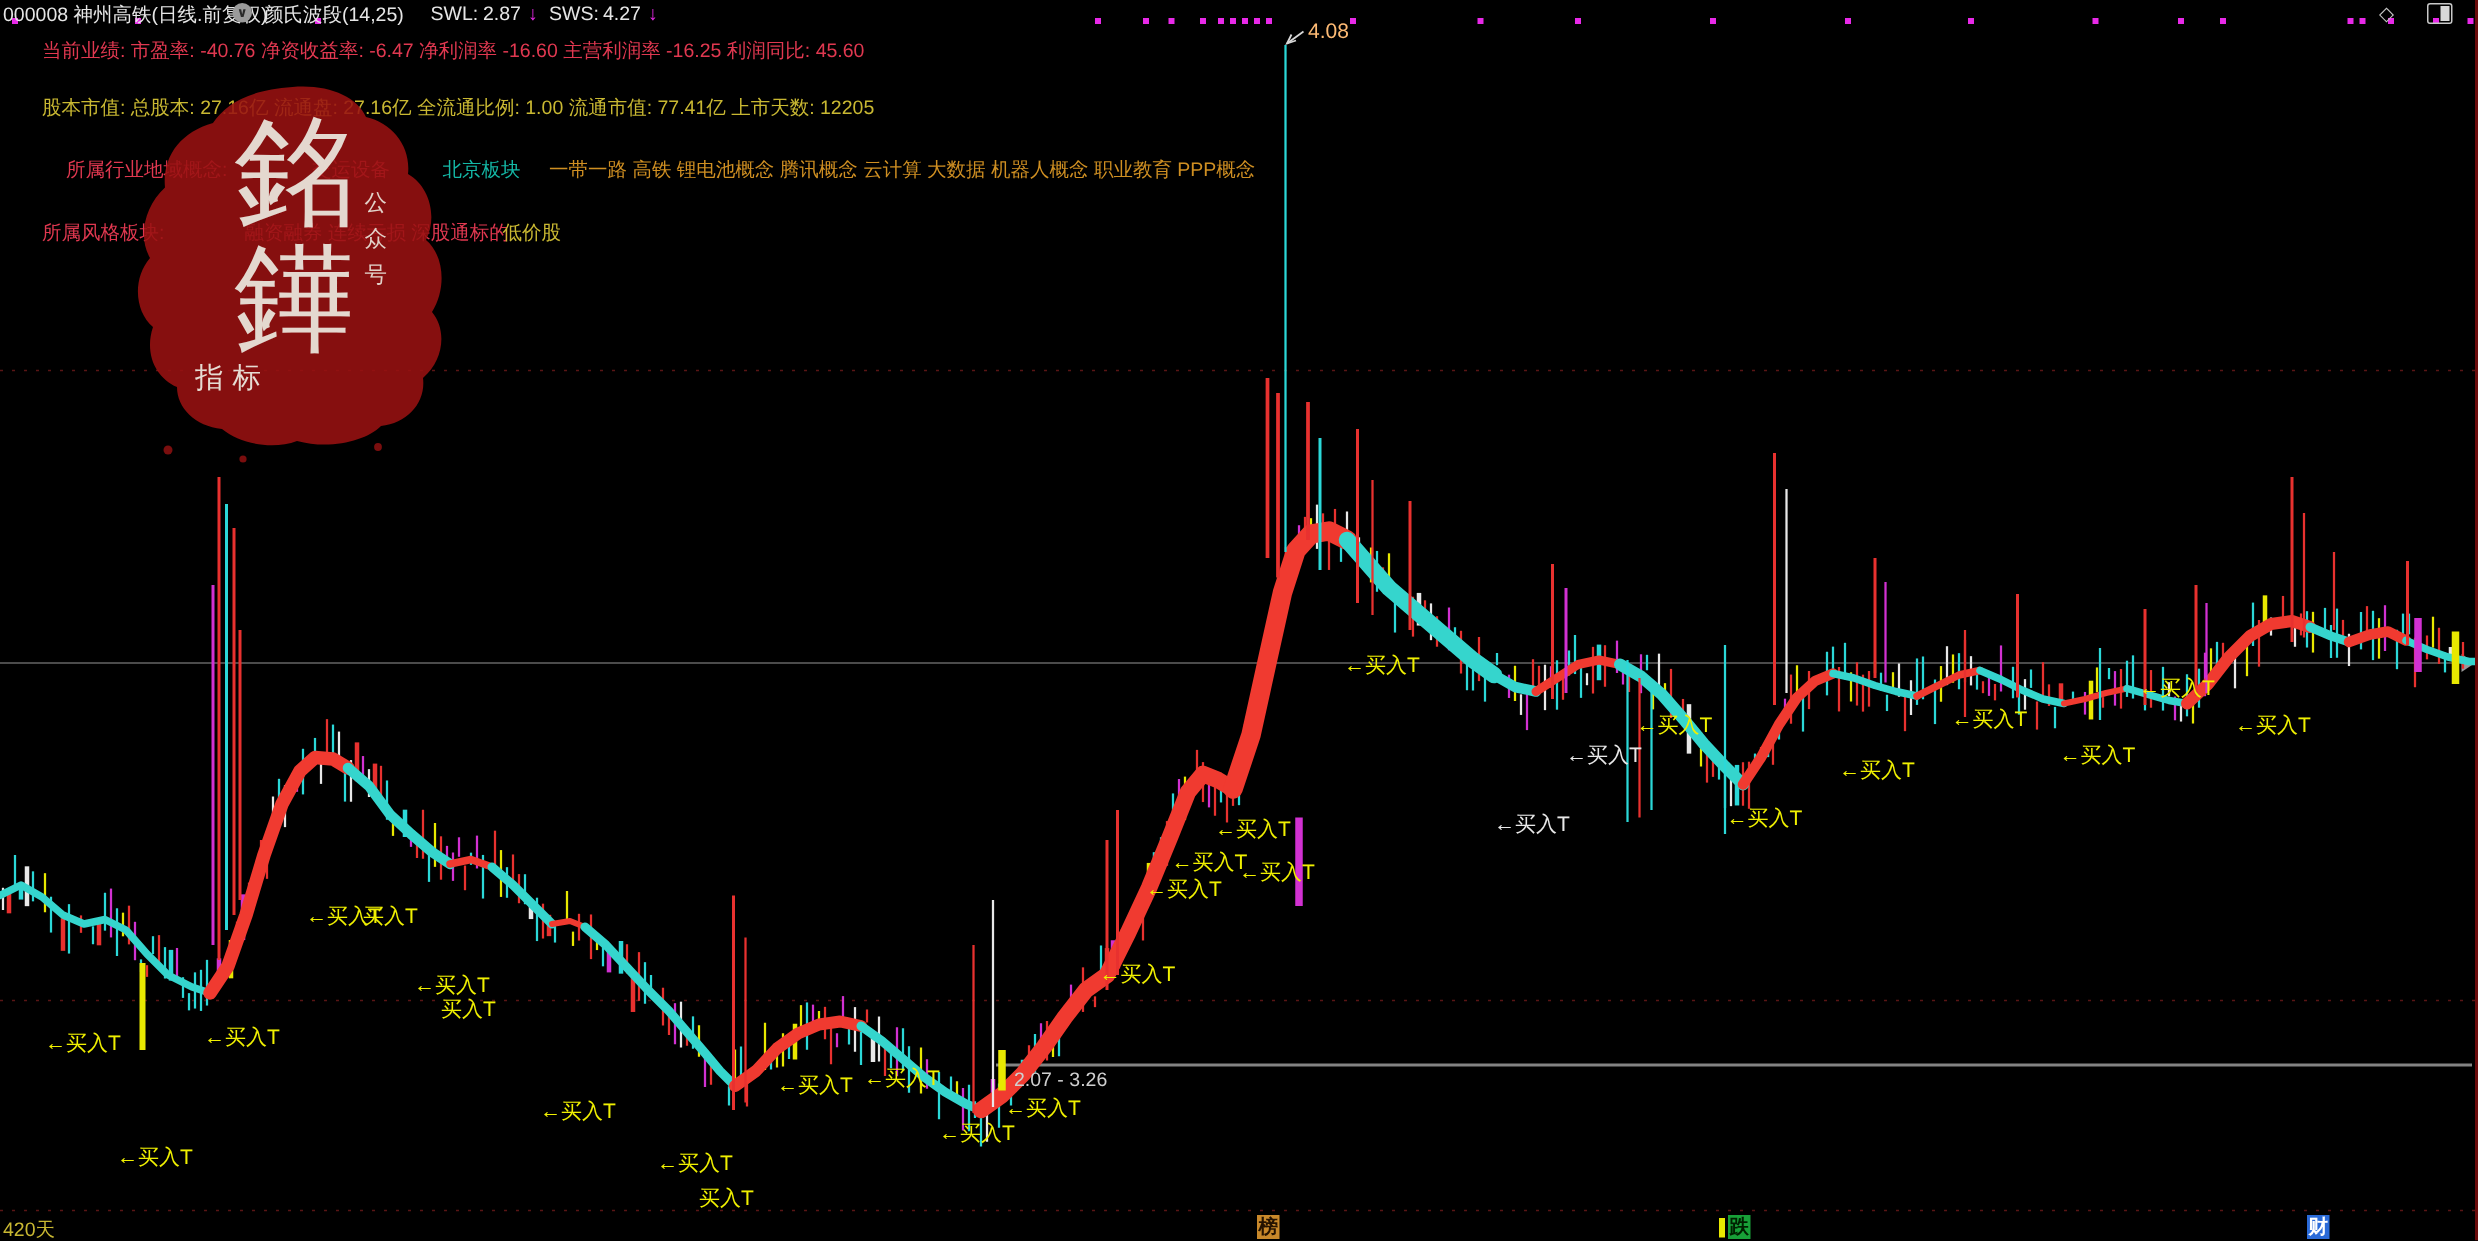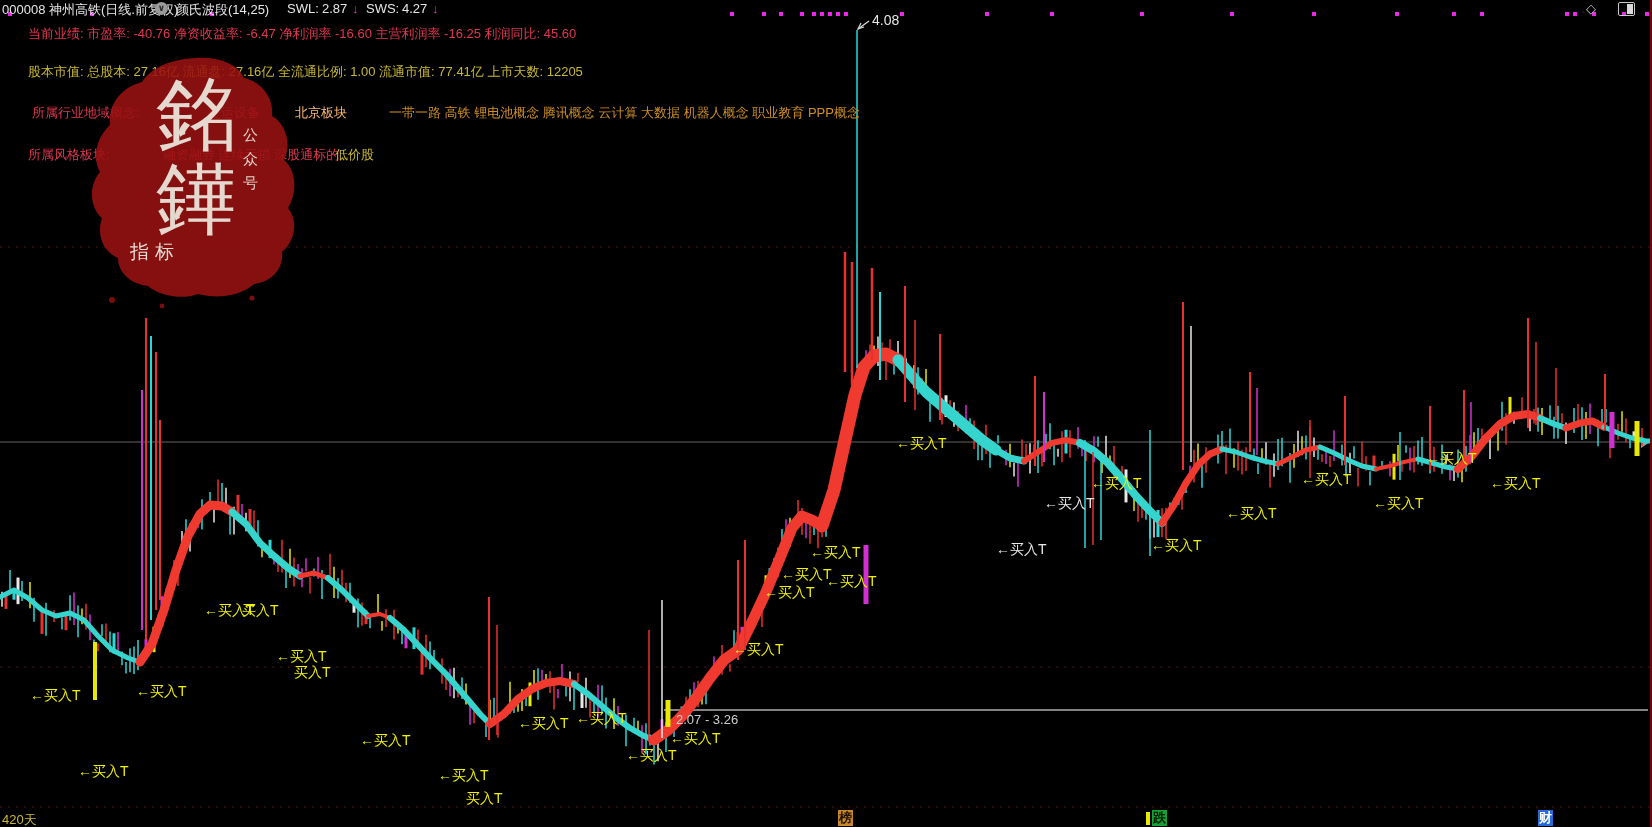--- a/index.html
+++ b/index.html
@@ -14,25 +14,25 @@
   .mag-arrow{color:#e829e8;font-weight:bold;}
   .win-icon{position:absolute;top:1px;color:#c8c8c8;font-size:13px;}
   #panel-icon{left:1618px;top:2px;width:15px;height:12px;border:1px solid #c8c8c8;border-radius:2px;}
   #panel-icon::after{content:"";position:absolute;right:1px;top:1px;bottom:1px;width:6px;background:#d8d8d8;}
   #right-border{right:0;top:0;width:2px;height:827px;background:#6a0b0b;}
   
   .info-line{position:absolute;white-space:nowrap;font-size:13px;}
   .c-red{color:#e03850;}
   .c-yel{color:#c9b832;}
   .c-org{color:#cf8f22;}
-  .c-pur{color:#fdba74;}
+  .c-pur{color:#14b8a6;}
   
   #chart-svg{position:absolute;left:0;top:0;z-index:1;}
   .buy-label{position:absolute;z-index:3;font-size:14px;white-space:nowrap;line-height:14px;}
-  #hi-note{z-index:3;color:#e5e5e5;font-size:14px;}
+  #hi-note{z-index:3;color:#fdba74;font-size:14px;}
   #low-note{z-index:3;color:#cfcfcf;font-size:13px;}
   
   #seal{position:absolute;left:0;top:0;z-index:4;pointer-events:none;}
   #seal text{font-family:"DejaVu Serif","Liberation Serif",serif;fill:#ece8de;}
   
   #info-layer{position:absolute;left:0;top:0;z-index:2;}
   
   .tagchip{position:absolute;z-index:3;font-size:13px;height:16px;line-height:16px;padding:0 1px;font-weight:bold;}
   #days-note{position:absolute;z-index:3;left:2px;top:811px;font-size:13px;color:#c9b832;}
 </style>
@@ -517,24 +517,24 @@
     <g>
       <polyline points="869,21 858,29" stroke="#d8d8d8" stroke-width="1.2" fill="none"></polyline>
       <polyline points="864,27 858,29 861,23" stroke="#d8d8d8" stroke-width="1.2" fill="none"></polyline>
     </g>
   </svg>
 
 <div id="info-layer">
   <div class="info-line c-red" style="left:28px;top:25px;">当前业绩: 市盈率: -40.76 净资收益率: -6.47 净利润率 -16.60 主营利润率 -16.25 利润同比: 45.60</div>
   <div class="info-line c-yel" style="left:28px;top:63px;">股本市值: 总股本: 27.16亿 流通盘: 27.16亿 全流通比例: 1.00 流通市值: 77.41亿 上市天数: 12205</div>
   <div class="info-line" style="left:28px;top:104px;">
-    <span class="c-red abs" style="left:4px;top:0;">所属行业地域概念:</span>
+    <span class="c-red abs" style="left:16px;top:0;">所属行业地域概念:</span>
     <span class="c-red abs" style="left:180px;top:0;">交运设备</span>
     <span class="c-pur abs" style="left:267px;top:0;">北京板块</span>
-    <span class="c-org abs" style="left:361px;top:0;">一带一路 高铁 锂电池概念 腾讯概念 云计算 大数据 机器人概念 职业教育 PPP概念</span>
+    <span class="c-org abs" style="left:338px;top:0;">一带一路 高铁 锂电池概念 腾讯概念 云计算 大数据 机器人概念 职业教育 PPP概念</span>
   </div>
   <div class="info-line" style="left:28px;top:146px;">
     <span class="c-red abs" style="left:0;top:0;">所属风格板块:</span>
     <span class="c-red abs" style="left:135px;top:0;">融资融券 连续亏损 深股通标的</span>
     <span class="c-yel abs" style="left:307px;top:0;">低价股</span>
   </div>
 </div>
 
 <div id="titlebar" class="abs" style="z-index:5;">
   <span class="t" style="left:2px;">000008 神州高铁(日线.前复权)</span>

